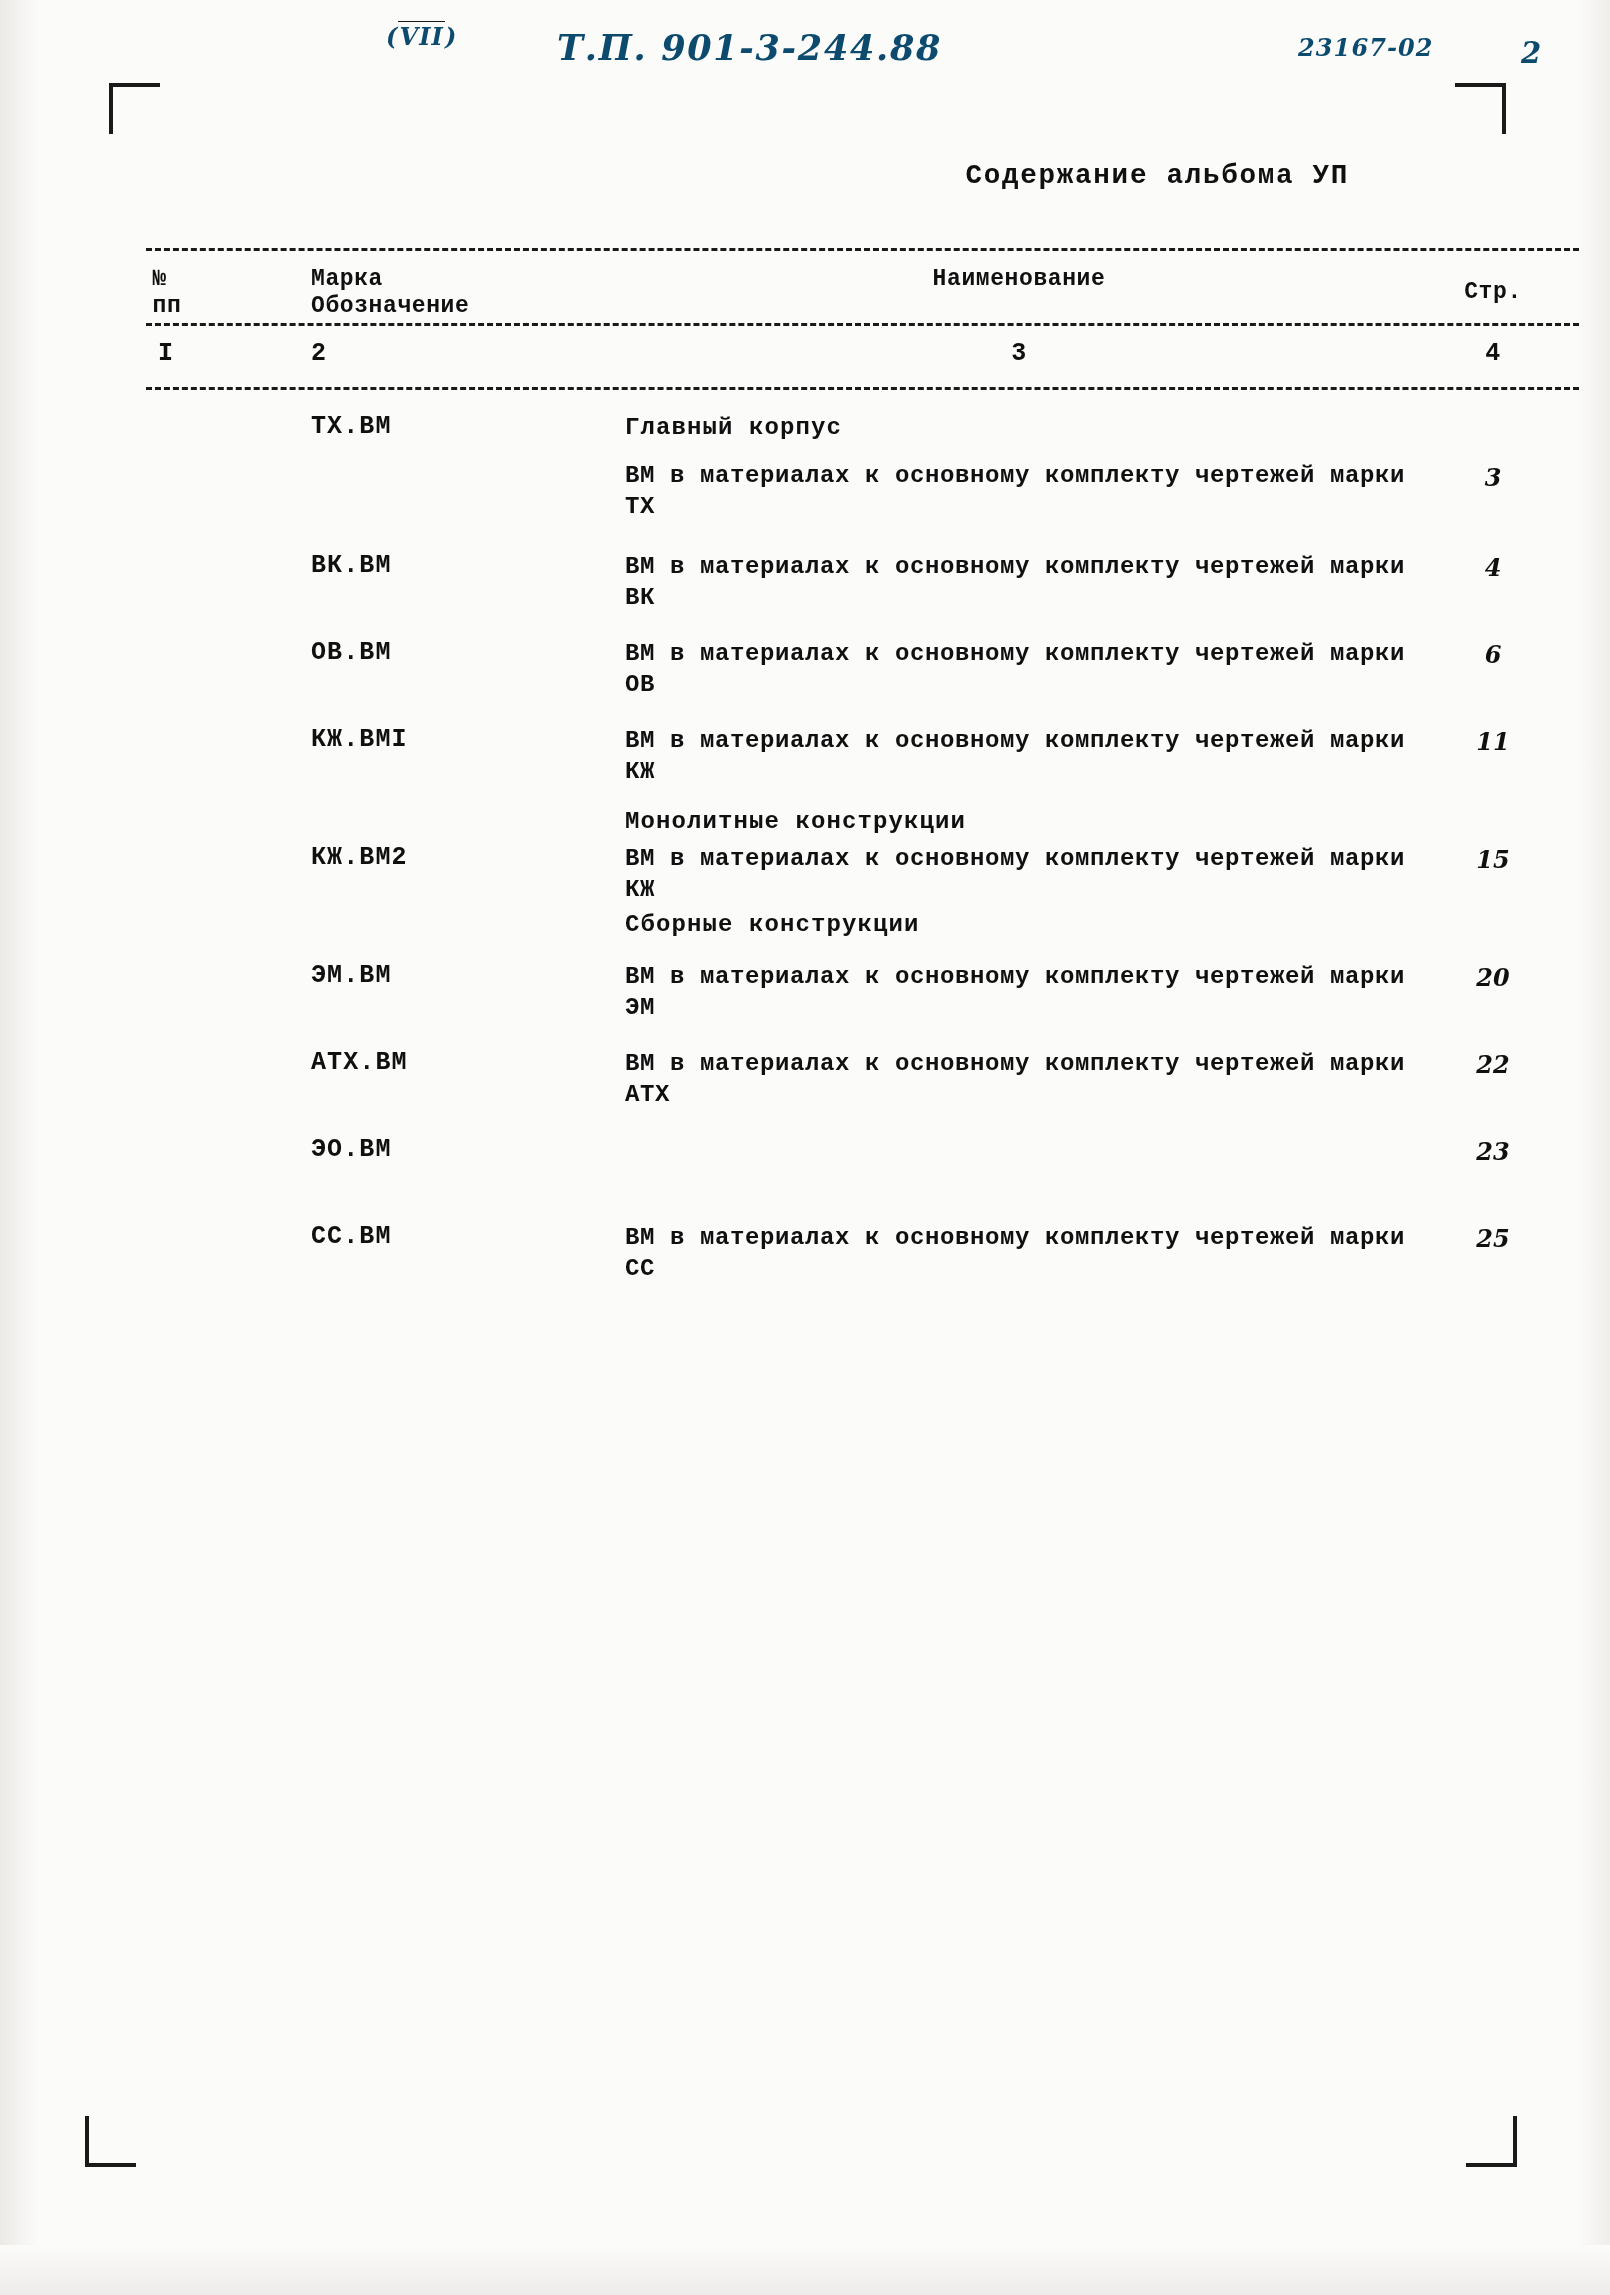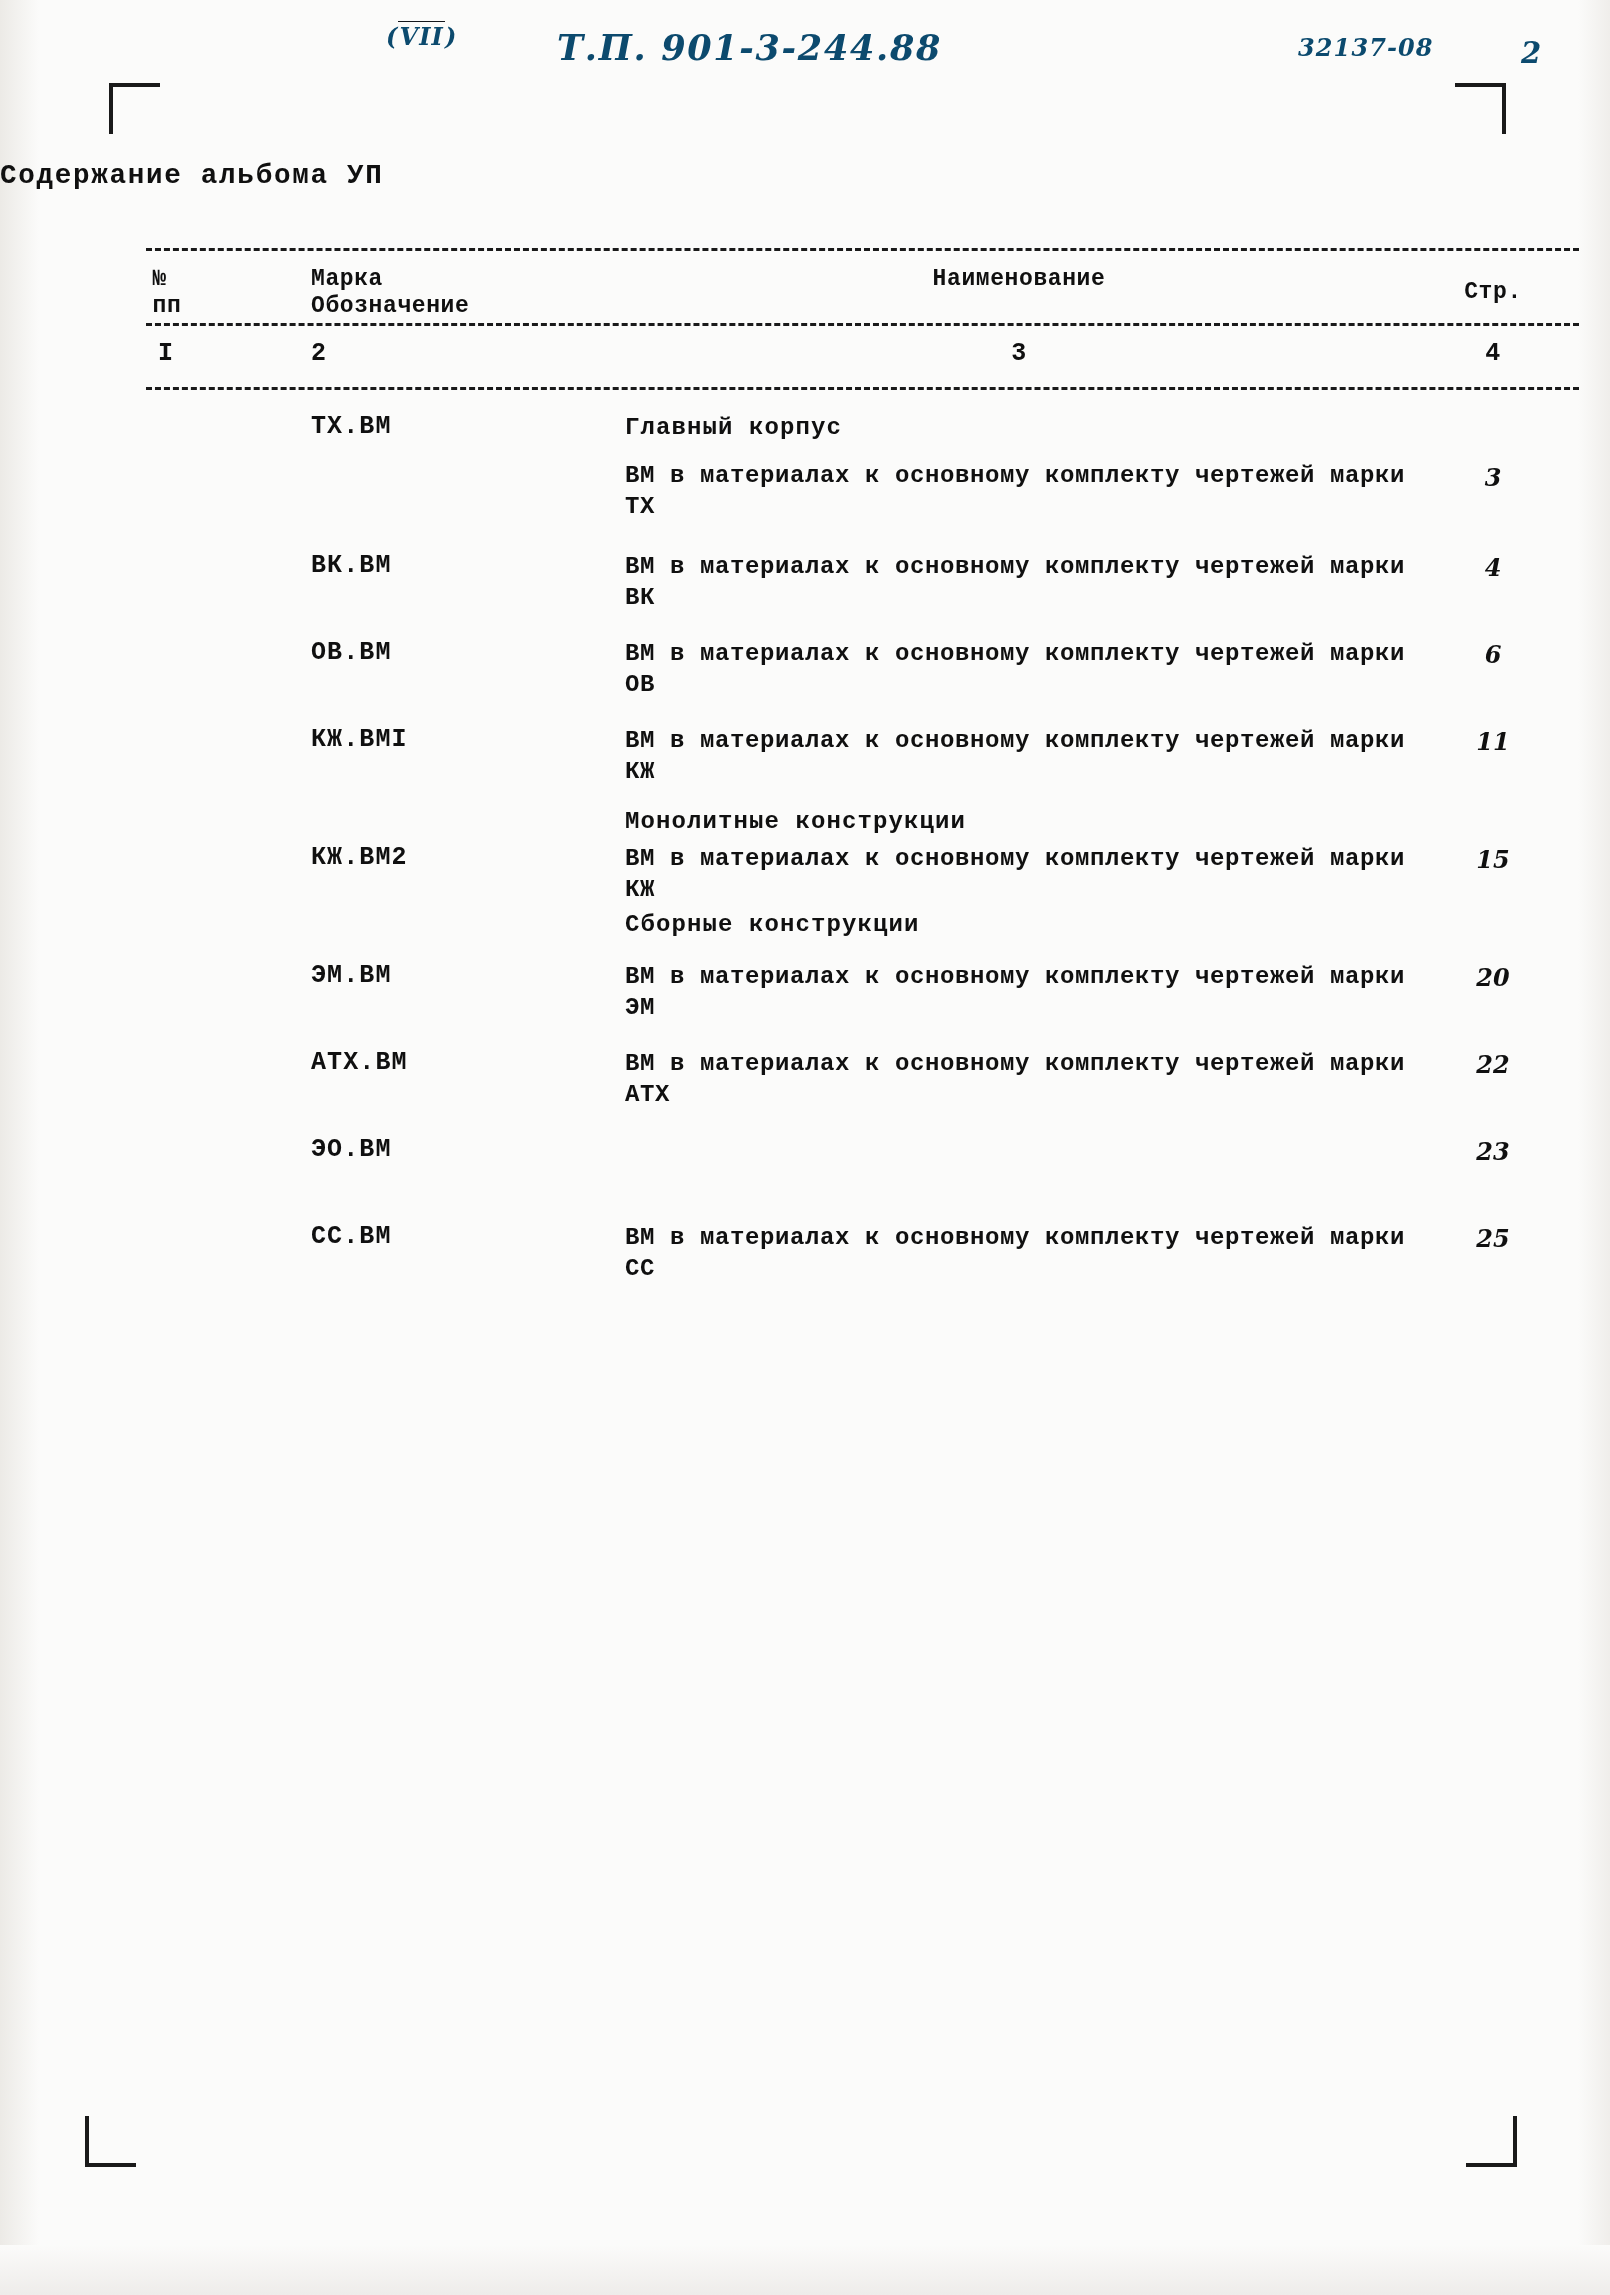--- a/index.html
+++ b/index.html
@@ -111,21 +111,21 @@
   .corner-br { left: 1466px; top: 2116px; }
   .corner-br::before { right: 0; bottom: 0; width: 51px; height: 3.9px; }
   .corner-br::after  { right: 0; bottom: 0; width: 3.9px; height: 51px; }
 
   
   .doc-title {
     position: absolute;
     left: 0;
     top: 160px;
     width: 1349px;
-    text-align: left;
+    text-align: right;
     font-size: 27.6px;
     letter-spacing: 1.7px;
     font-weight: 700;
     color: #101010;
   }
 
   
   .table-area {
     position: absolute;
     left: 146px;
@@ -235,21 +235,21 @@
 <div class="sheet">
   <div class="paper-edge-left"></div>
   <div class="paper-edge-right"></div>
   <div class="paper-edge-bottom"></div>
 
   <div class="note-roman hand">
     <span>(</span><span class="rom-inner">VII</span><span>)</span>
   </div>
 
   <div class="note-tp hand">Т.П. 901-3-244.88</div>
-  <div class="note-code hand">32137-08</div>
+  <div class="note-code hand">23167-02</div>
   <div class="note-pagenum hand">2</div>
 
   <div class="corner corner-tl"></div>
   <div class="corner corner-tr"></div>
   <div class="corner corner-bl"></div>
   <div class="corner corner-br"></div>
 
   <div class="doc-title">Содержание альбома УП</div>
 
   <div class="table-area">

